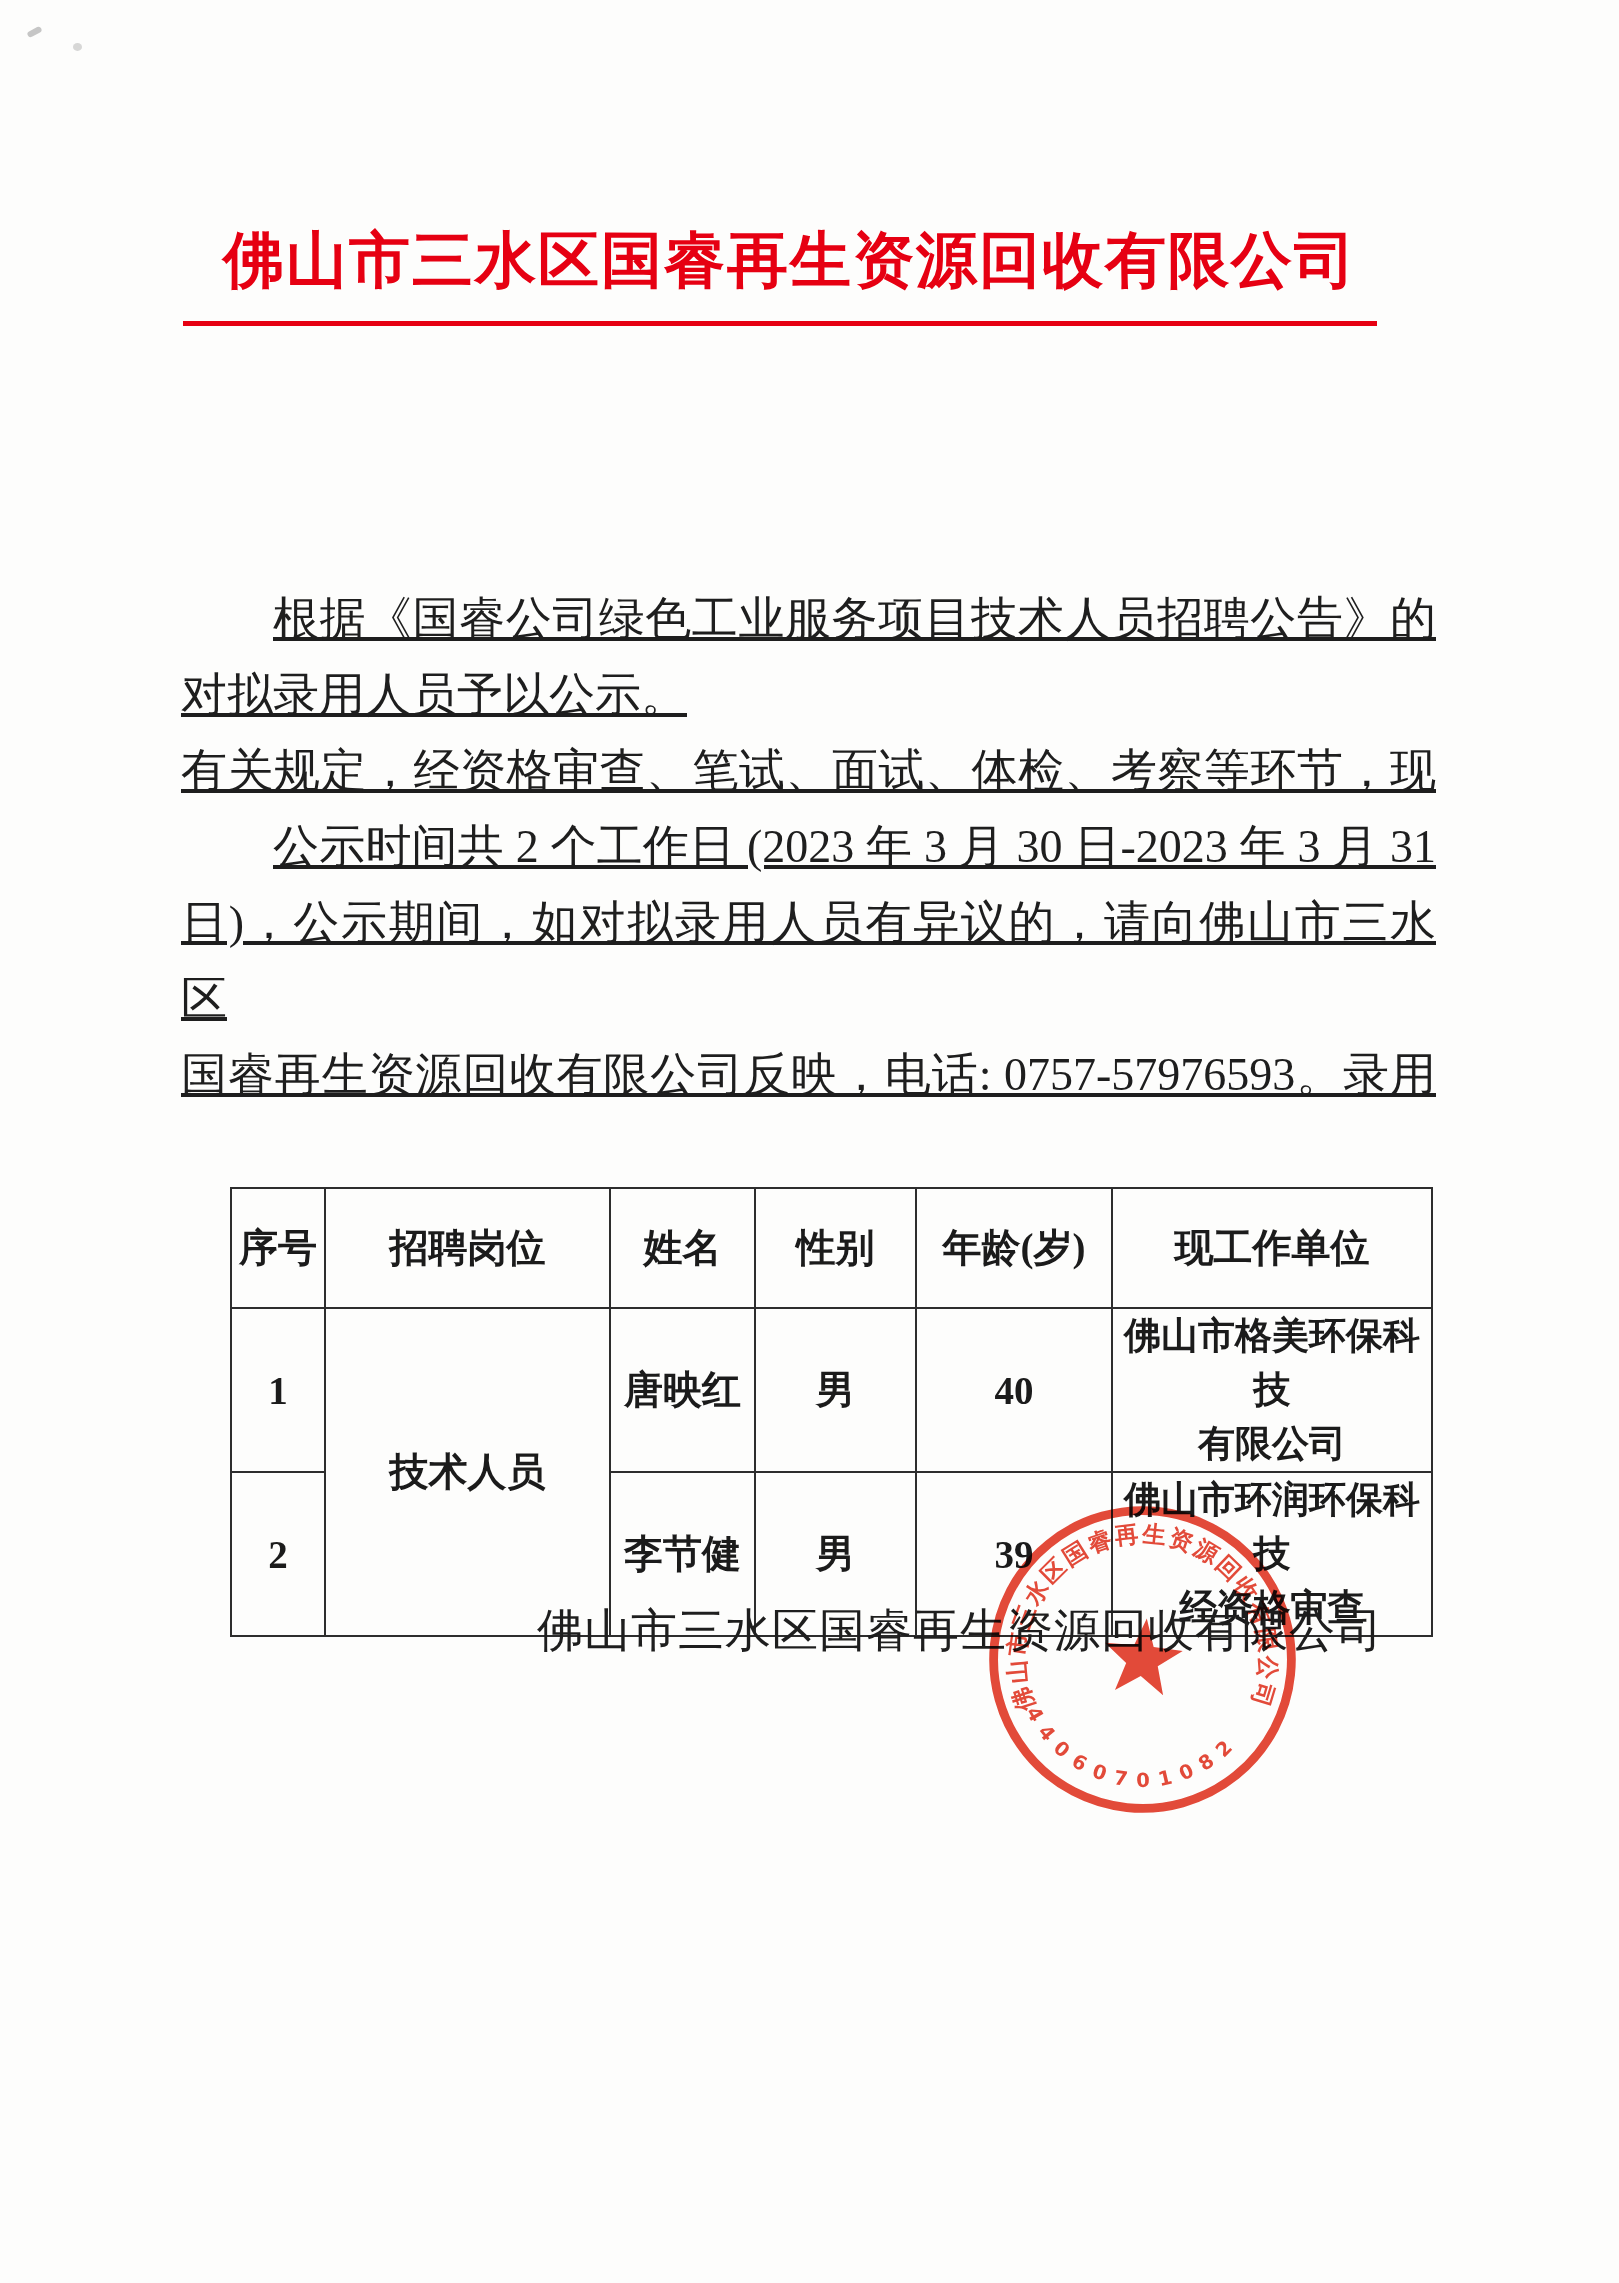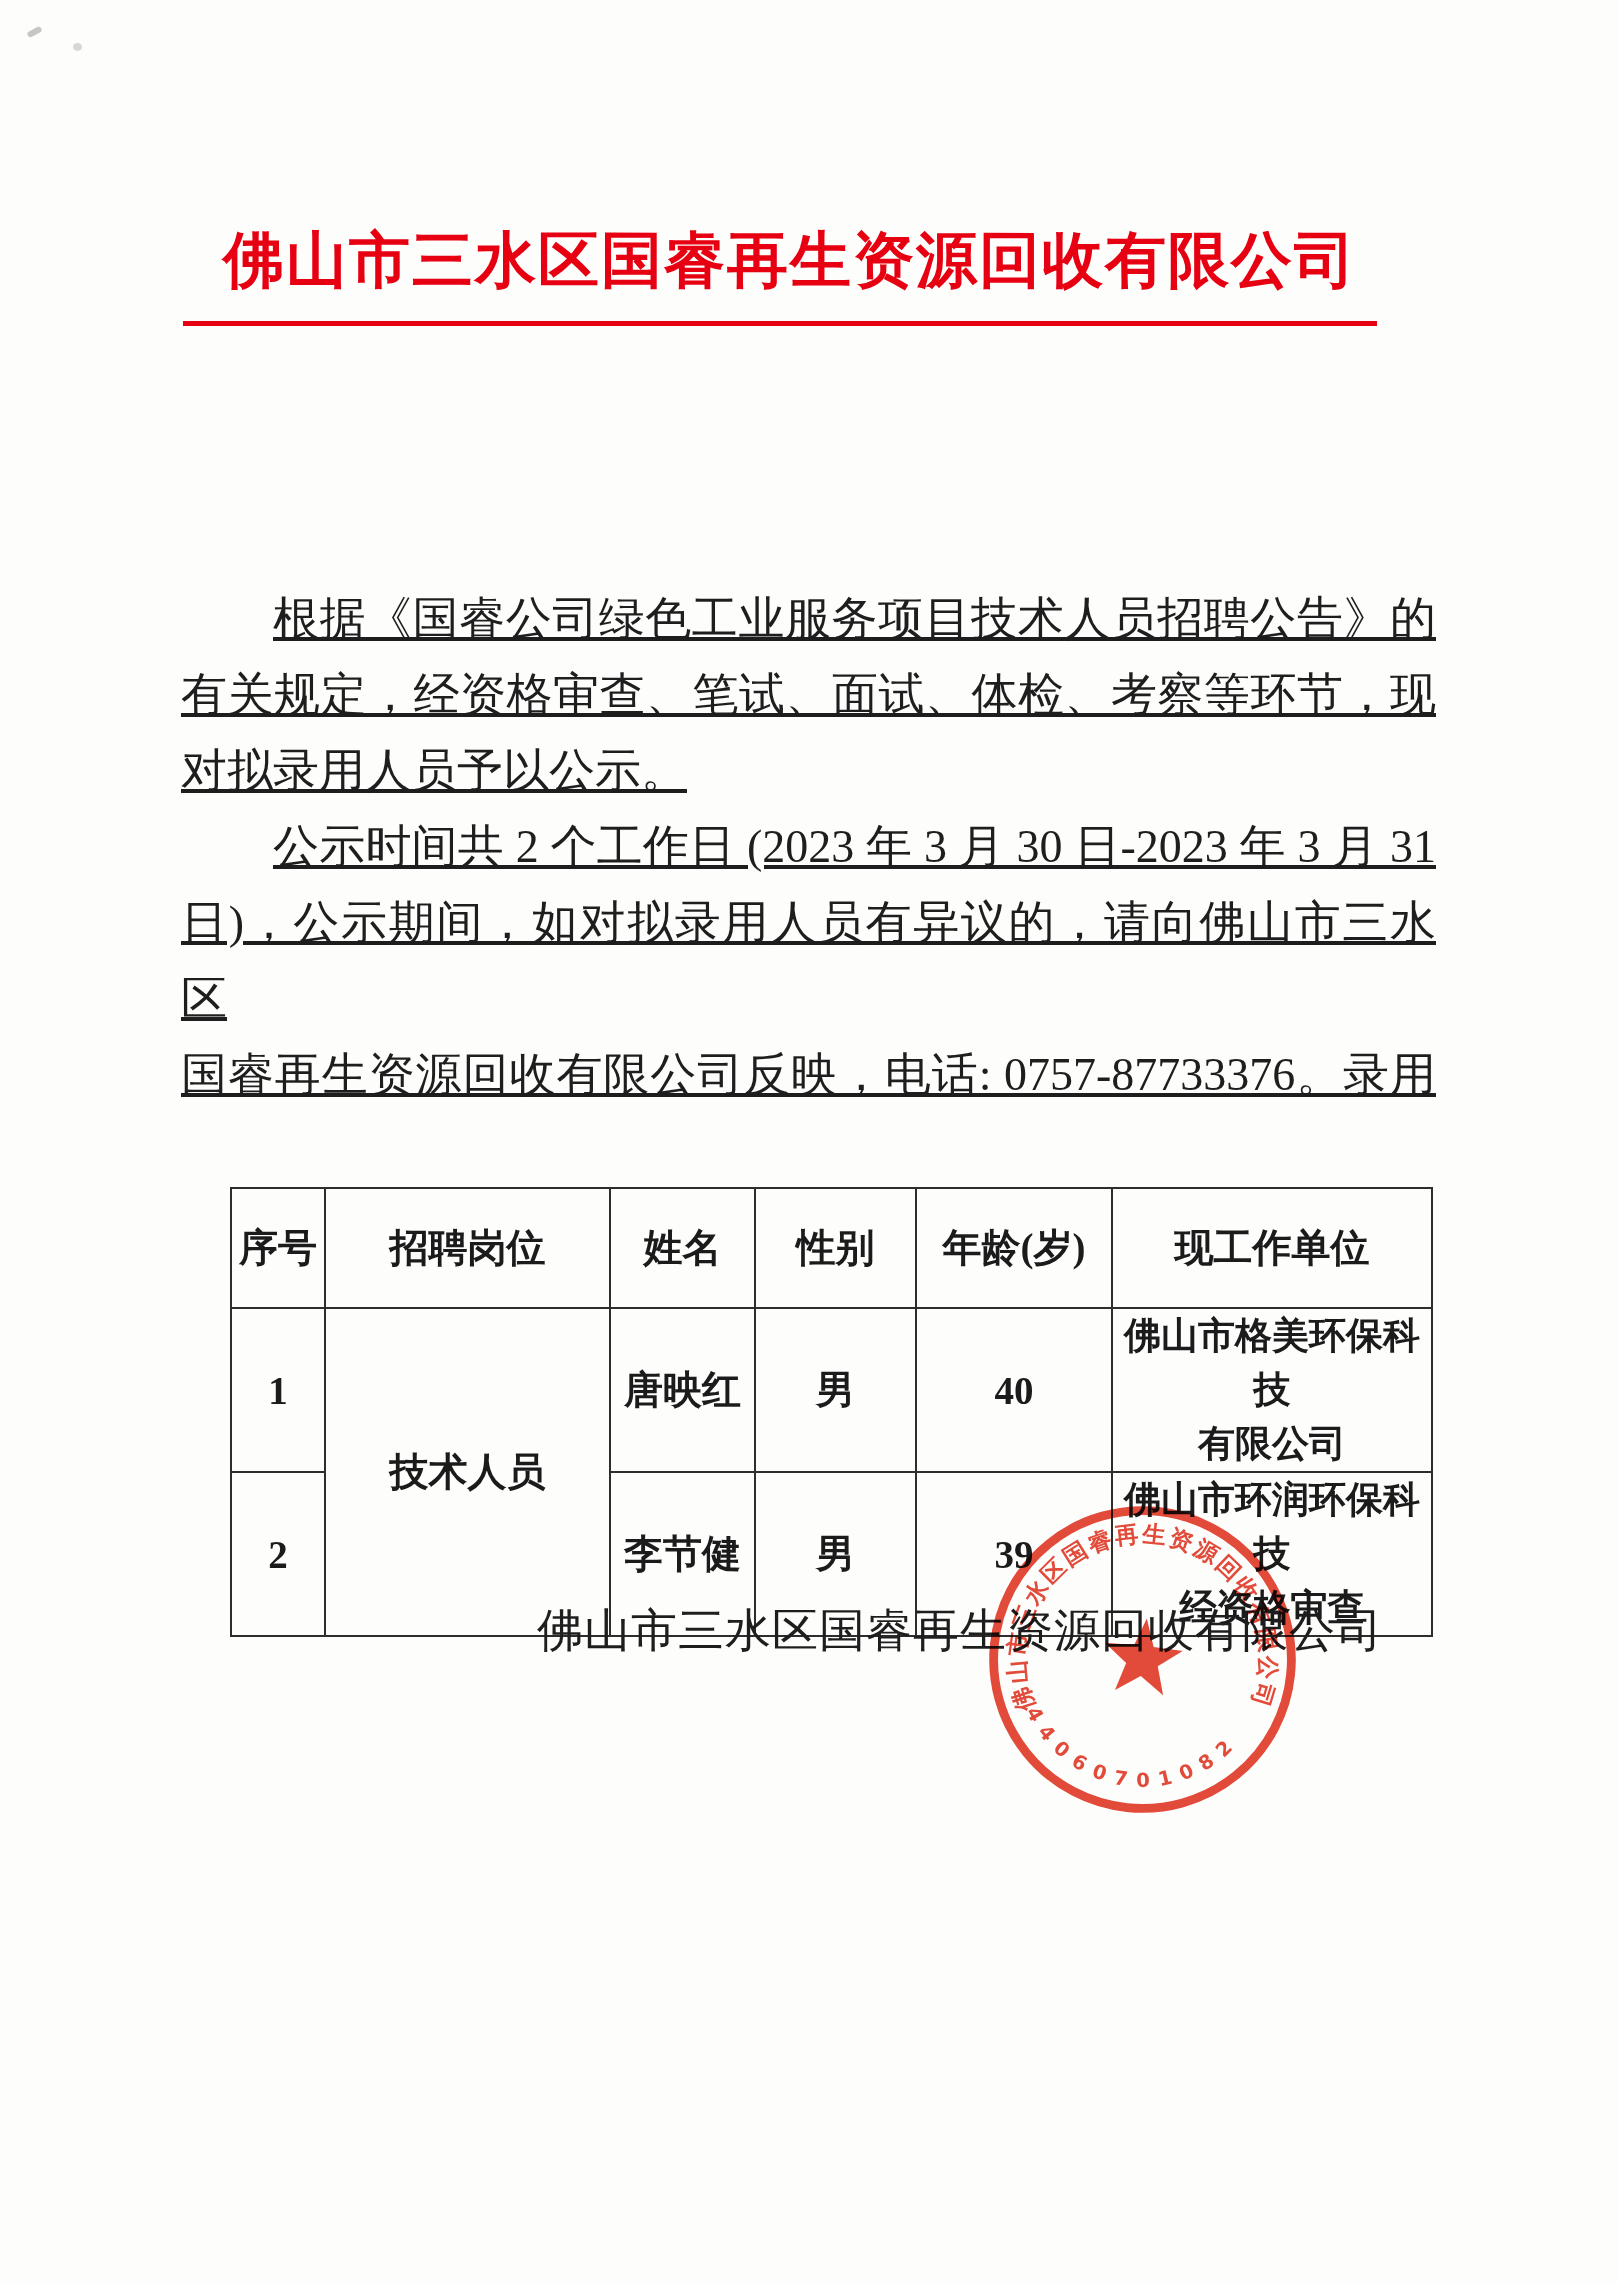--- a/index.html
+++ b/index.html
@@ -80,25 +80,25 @@
 
   <div class="artifact1"></div>
   <div class="artifact2"></div>
 
   <div class="company-title">佛山市三水区国睿再生资源回收有限公司</div>
   <div class="title-rule"></div>
 
 
   <div class="body-block">
     <div class="bline indent">根据《国睿公司绿色工业服务项目技术人员招聘公告》的</div>
+    <div class="bline nofill">对拟录用人员予以公示。</div>
     <div class="bline">有关规定，经资格审查、笔试、面试、体检、考察等环节，现</div>
-    <div class="bline nofill">对拟录用人员予以公示。</div>
     <div class="bline indent">公示时间共 2 个工作日 (2023 年 3 月 30 日-2023 年 3 月 31</div>
     <div class="bline">日)，公示期间，如对拟录用人员有异议的，请向佛山市三水区</div>
-    <div class="bline">国睿再生资源回收有限公司反映，电话: 0757-87733376。录用</div>
+    <div class="bline">国睿再生资源回收有限公司反映，电话: 0757-57976593。录用</div>
   </div>
 
   <table class="roster">
     <colgroup>
       <col style="width:94px">
         <col style="width:285px">
         <col style="width:145px">
       <col style="width:161px">
         <col style="width:196px">
         <col style="width:320px">

